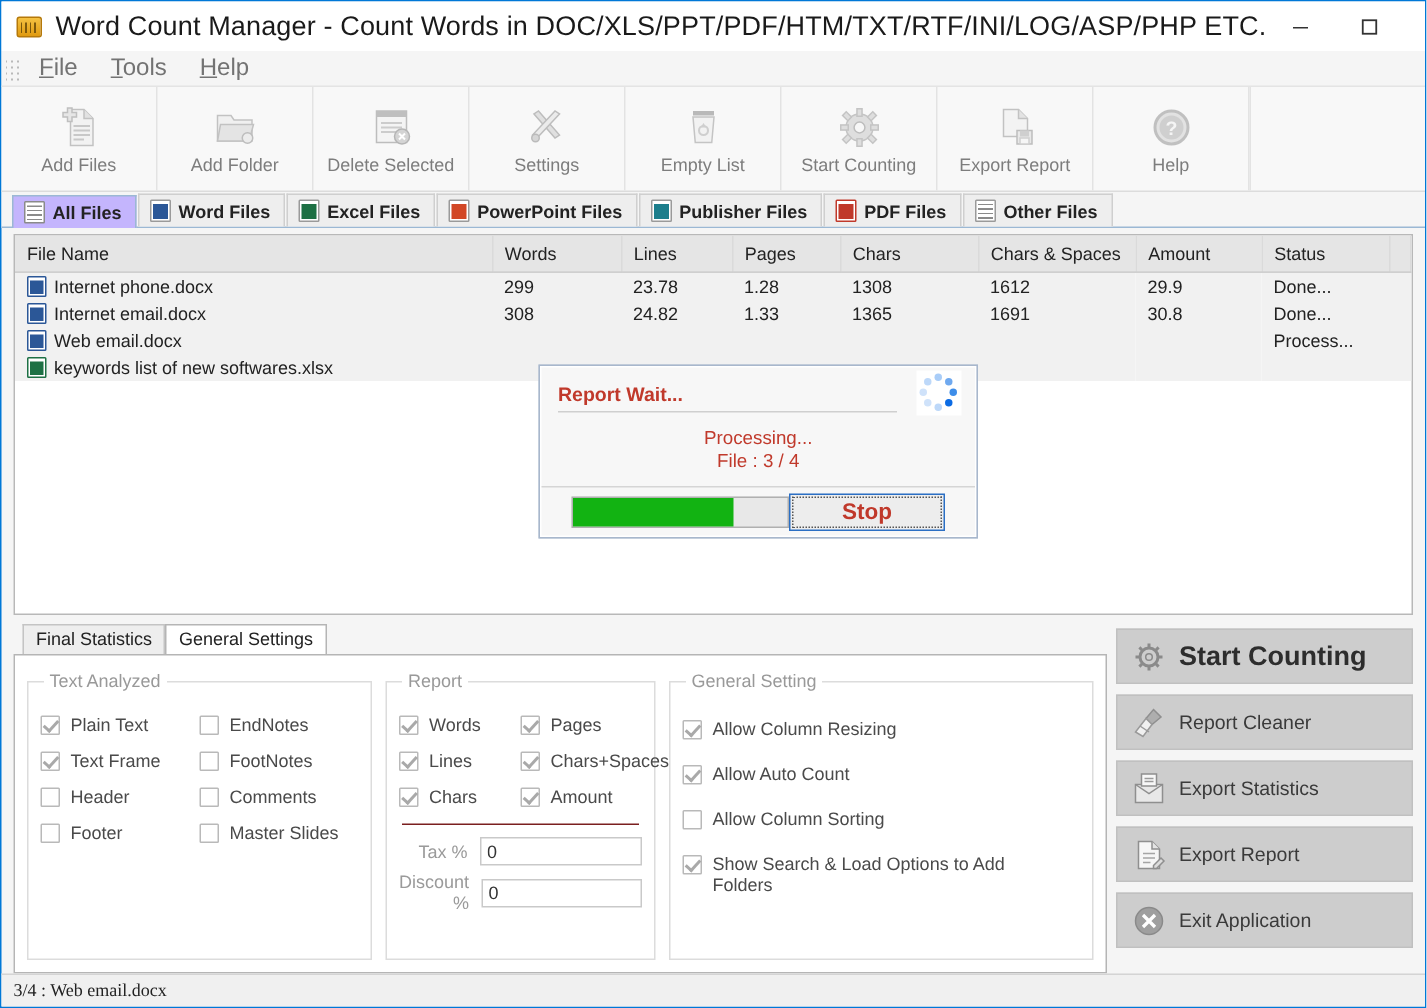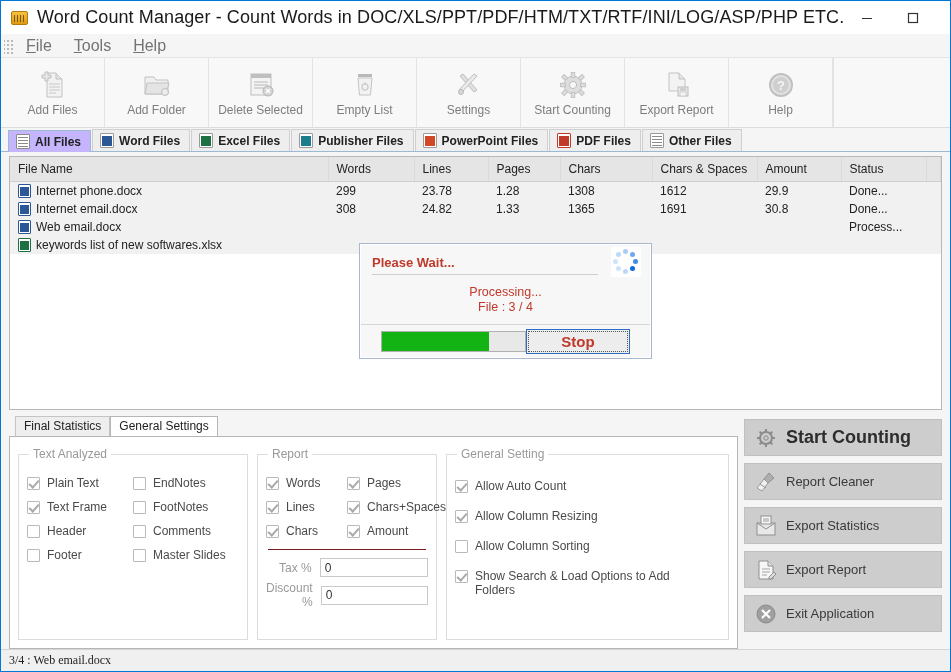--- a/index.html
+++ b/index.html
@@ -314,37 +314,37 @@
             </g>
           <circle cx="22" cy="21" r="5" fill="#d4d4d4" stroke="#b5b5b5"></circle>
           <path d="M20 19l4 4M24 19l-4 4" stroke="#fff" stroke-width="1.4"></path>
         </svg>
       </div>
       <div class="tb-lbl">Delete Selected</div>
     </div>
     <div class="tb-btn">
       <div class="tb-ico">
         <svg width="30" height="30" viewBox="0 0 30 30">
+          <path d="M6 6l14 16 3-2-14-16z" fill="#e0e0e0" stroke="#bdbdbd"></path>
+          <path d="M23 6l-15 16-3-2 15-16z" fill="#ebebeb" stroke="#bdbdbd"></path>
+          <circle cx="7" cy="22" r="2.5" fill="#d6d6d6" stroke="#bbb"></circle>
+        </svg>
+      </div>
+      <div class="tb-lbl">Settings</div>
+    </div>
+    <div class="tb-btn">
+      <div class="tb-ico">
+        <svg width="30" height="30" viewBox="0 0 30 30">
           <rect x="8" y="4" width="14" height="3" fill="#b9b9b9"></rect>
           <path d="M8 8h14l-1.5 17h-11z" fill="#f2f2f2" stroke="#c4c4c4"></path>
           <path d="M15 12l2 3h-4z" fill="#cfcfcf"></path>
           <circle cx="15" cy="17" r="3" fill="none" stroke="#cfcfcf" stroke-width="1.4"></circle>
         </svg>
       </div>
       <div class="tb-lbl">Empty List</div>
-    </div>
-    <div class="tb-btn">
-      <div class="tb-ico">
-        <svg width="30" height="30" viewBox="0 0 30 30">
-          <path d="M6 6l14 16 3-2-14-16z" fill="#e0e0e0" stroke="#bdbdbd"></path>
-          <path d="M23 6l-15 16-3-2 15-16z" fill="#ebebeb" stroke="#bdbdbd"></path>
-          <circle cx="7" cy="22" r="2.5" fill="#d6d6d6" stroke="#bbb"></circle>
-        </svg>
-      </div>
-      <div class="tb-lbl">Settings</div>
     </div>
     <div class="tb-btn">
       <div class="tb-ico">
         <svg width="30" height="30" viewBox="0 0 30 30">
           <g fill="#dedede" stroke="#c4c4c4">
             <circle cx="15" cy="15" r="9"></circle>
           </g>
           <circle cx="15" cy="15" r="3.6" fill="#f7f7f7" stroke="#bdbdbd"></circle>
           <g fill="#dedede" stroke="#c4c4c4">
             <rect x="13.3" y="2.5" width="3.4" height="5"></rect>
@@ -392,26 +392,26 @@
     </div>
     <div class="ftab">
       <span class="tico word"></span>
       <span>Word Files</span>
     </div>
     <div class="ftab">
       <span class="tico excel"></span>
       <span>Excel Files</span>
     </div>
     <div class="ftab">
+      <span class="tico ppt"></span>
+      <span>PowerPoint Files</span>
+    </div>
+    <div class="ftab">
       <span class="tico pub"></span>
       <span>Publisher Files</span>
-    </div>
-    <div class="ftab">
-      <span class="tico ppt"></span>
-      <span>PowerPoint Files</span>
     </div>
     <div class="ftab">
       <span class="tico pdf"></span>
       <span>PDF Files</span>
     </div>
     <div class="ftab">
       <span class="tico other"></span>
       <span>Other Files</span>
     </div>
   </div>
@@ -506,21 +506,21 @@
           <td></td>
           <td></td>
           <td></td>
         </tr>
       </tbody>
     </table>
   </div>
 
   <div class="dialog">
     <div class="dlg-head">
-      <div class="dlg-title">Please Wait...</div>
+      <div class="dlg-title">Report Wait...</div>
       <div class="spinner">
         <i></i>
           <i></i>
           <i></i>
           <i></i>
           <i></i>
           <i></i>
           <i></i>
           <i></i>
       </div>
@@ -627,25 +627,25 @@
           <div class="fldrow">
             <label>Discount %</label>
             <input type="text" value="0" style="">
           </div>
         </fieldset>
 
         <fieldset class="grp g-general">
           <legend>General Setting</legend>
           <div class="cb">
             <span class="box checked"></span>
-            <span class="lbl">Allow Auto Count</span>
+            <span class="lbl">Allow Column Resizing</span>
           </div>
           <div class="cb">
             <span class="box checked"></span>
-            <span class="lbl">Allow Column Resizing</span>
+            <span class="lbl">Allow Auto Count</span>
           </div>
           <div class="cb">
             <span class="box"></span>
             <span class="lbl">Allow Column Sorting</span>
           </div>
           <div class="cb">
             <span class="box checked"></span>
             <span class="lbl" style="max-width:232px; display:inline-block;">Show Search &amp; Load Options to Add Folders</span>
           </div>
         </fieldset>

